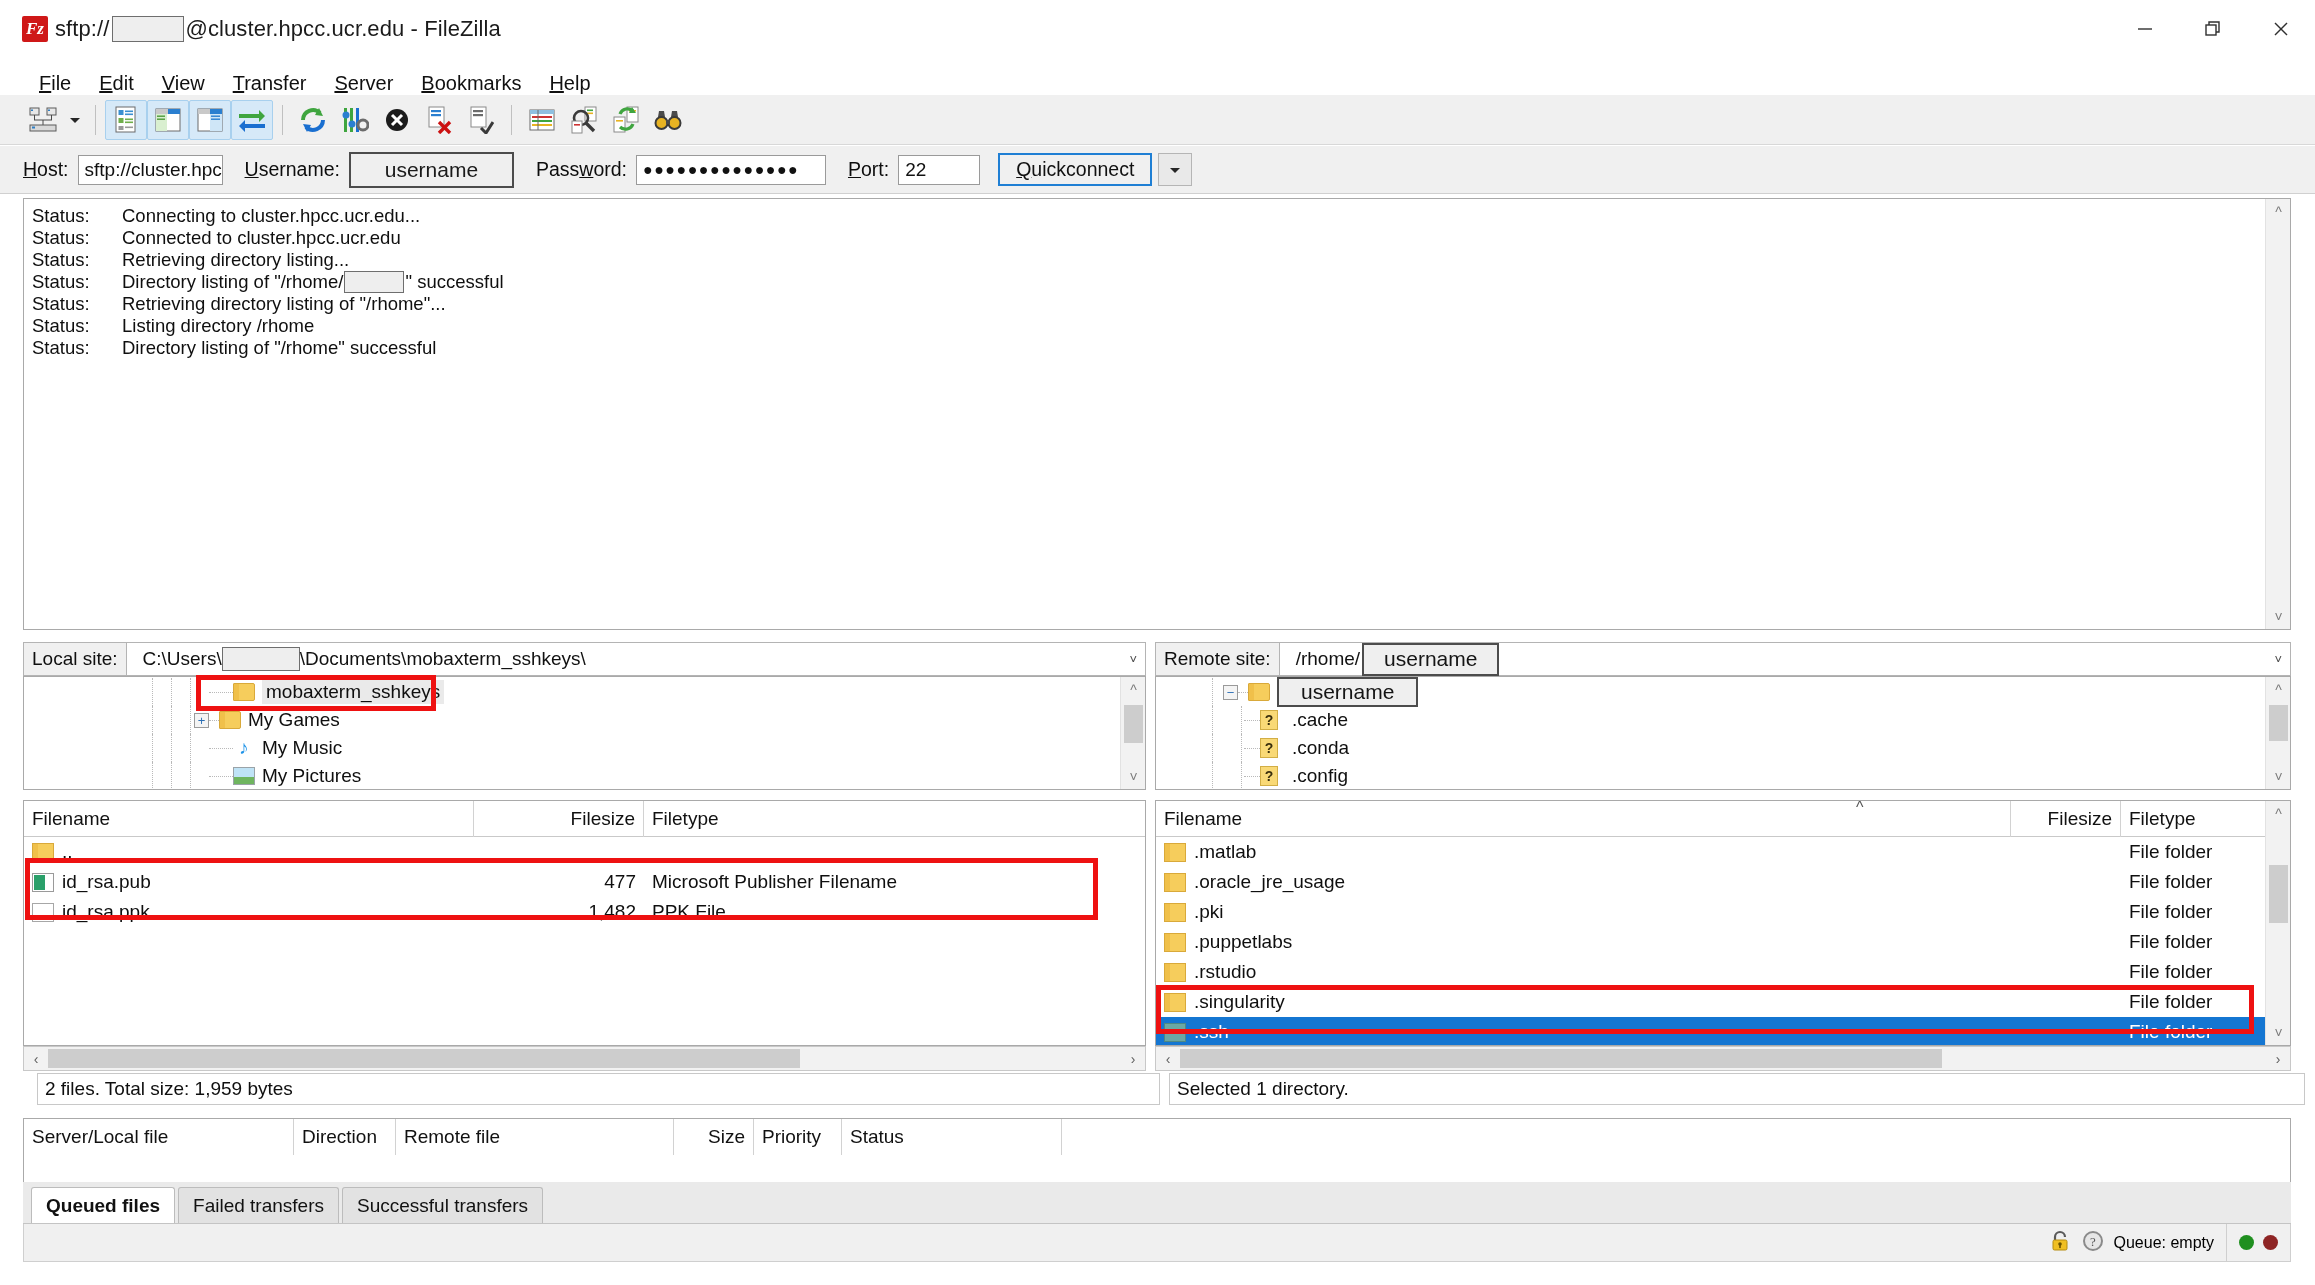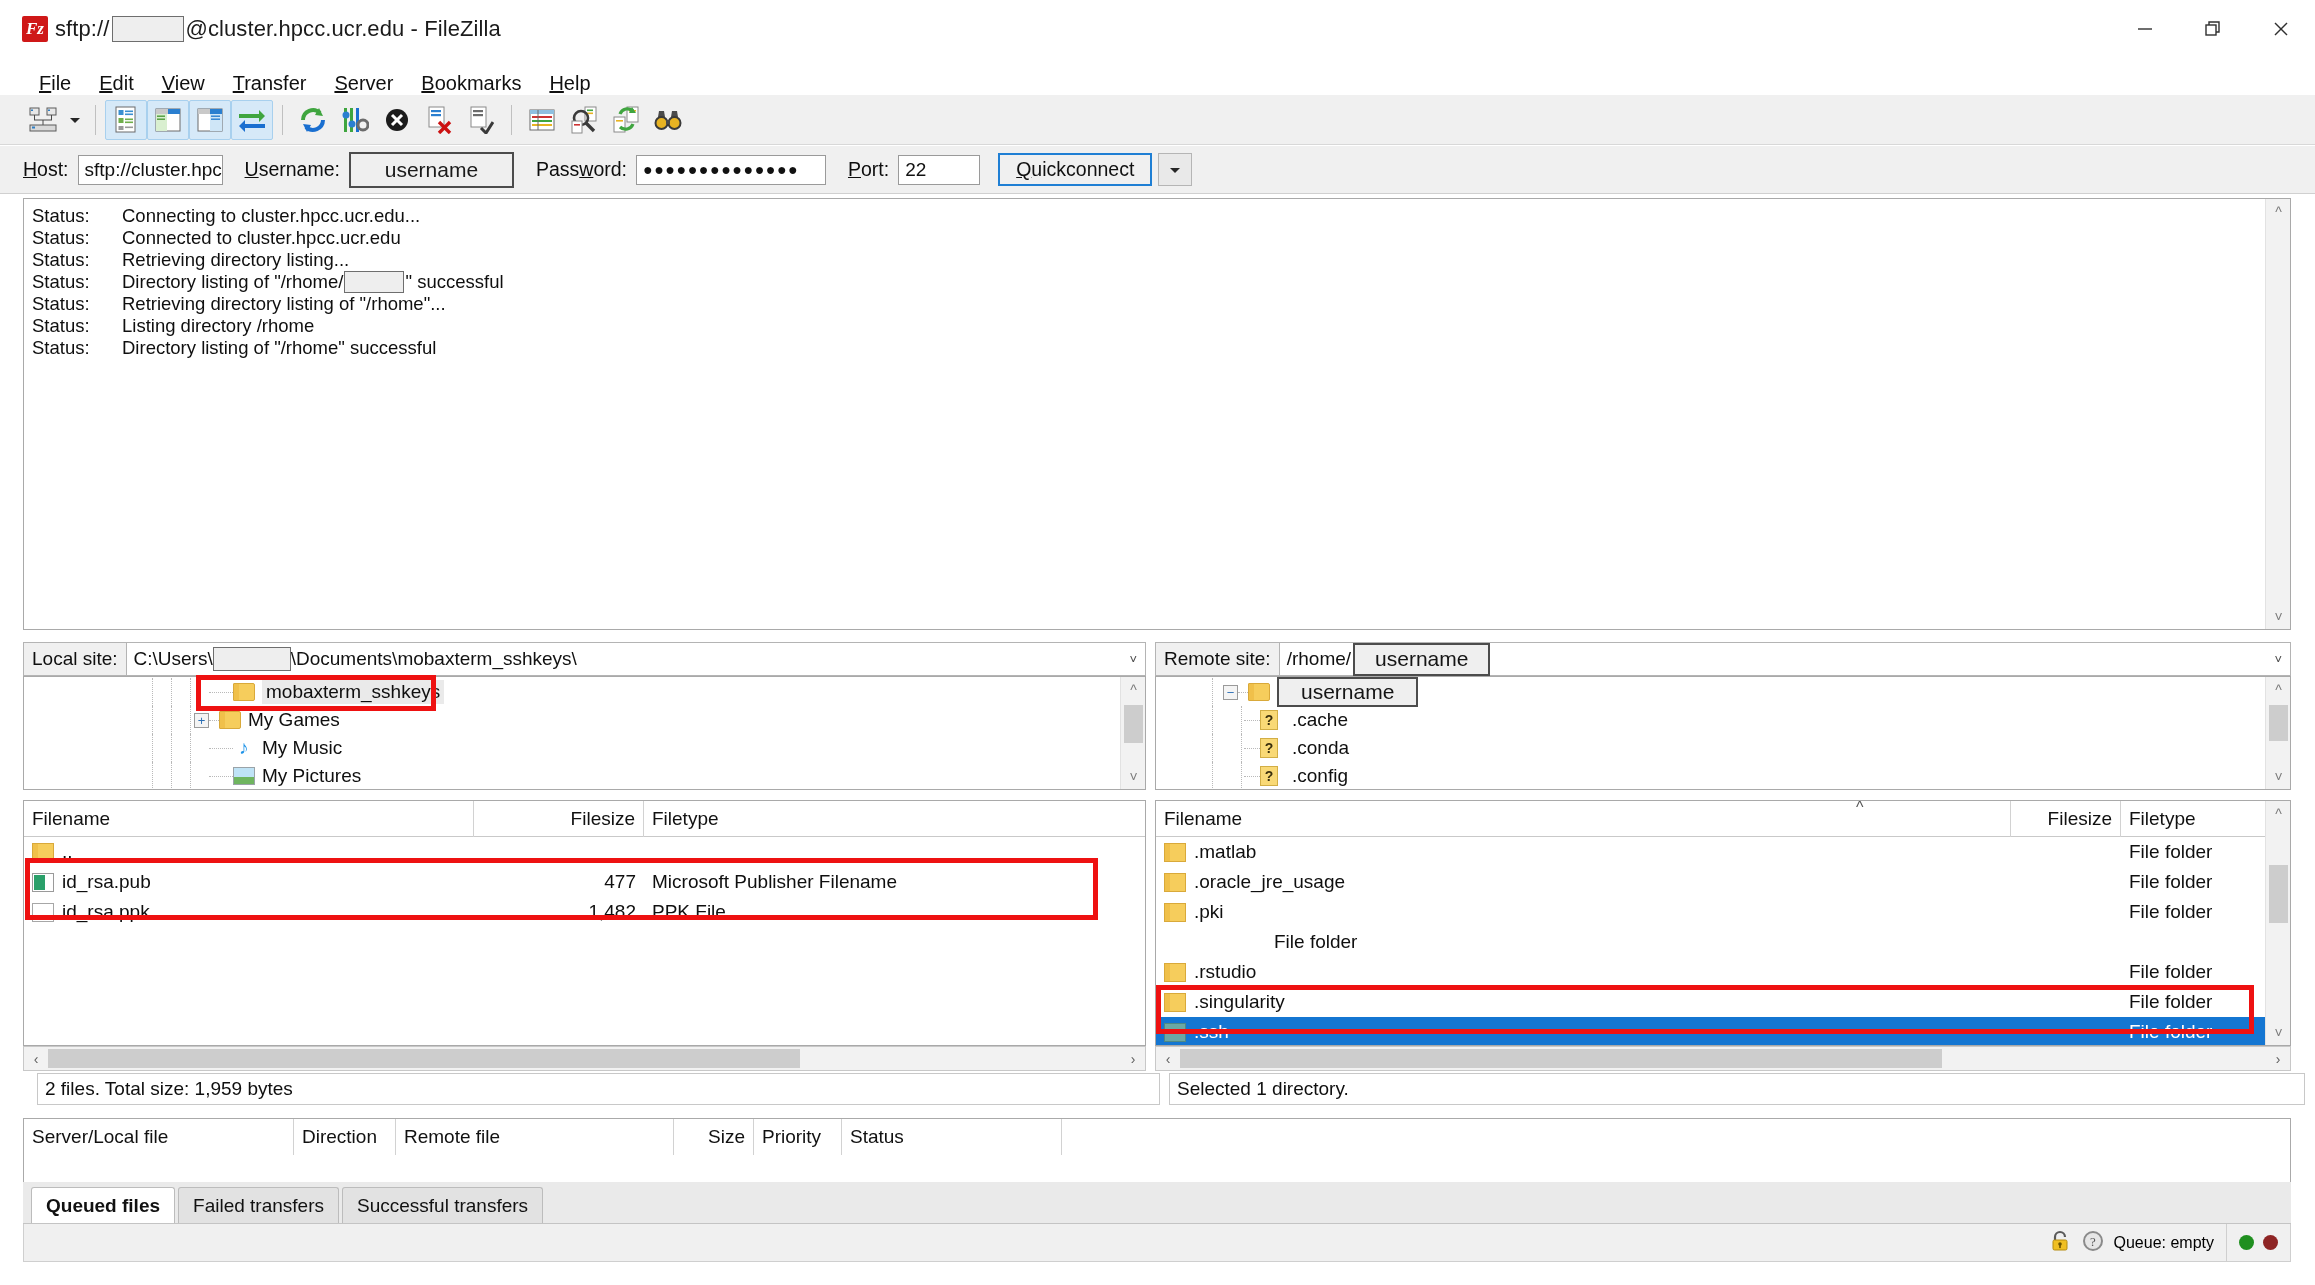--- a/index.html
+++ b/index.html
@@ -160,21 +160,21 @@
     position: absolute; height: 34px;
     display: flex; align-items: stretch;
   }
   .site-label {
     background: #f0f0f0; border: 1px solid #b4b4b4;
     font-size: 19px; color: #0f0f0f;
     display: flex; align-items: center; padding: 0 8px; white-space: nowrap;
   }
   .site-combo {
     flex: 1; background: #ffffff; border: 1px solid #b4b4b4; border-left: none;
-    display: flex; align-items: center; padding-left: 7px;
+    display: flex; align-items: center; padding-left: 16px;
     font-size: 19px; color: #111; position: relative; white-space: nowrap;
   }
   .site-combo .caret {
     position: absolute; right: 8px; top: 50%; transform: translateY(-50%);
     color: #4a4a4a; font-size: 13px;
   }
   .redact-path { width: 78px; height: 24px; }
   .tag-box {
     display: inline-flex; align-items: center; justify-content: center;
     background: #efefef; border: 2.2px solid #4c4c4c;
@@ -785,20 +785,24 @@
       </div>
       <div class="lrow">
         <div class="lcell" style="width:855px">
           <span class="licon folder"></span>
           <span>.pki</span>
         </div>
         <div class="lcell r" style="width:110px"></div>
         <div class="lcell" style="width:140px">File folder</div>
       </div>
       <div class="lrow">
+        <div class="lcell" style="width:855px">
+          <span class="licon folder"></span>
+          <span>.puppetlabs</span>
+        </div>
         <div class="lcell r" style="width:110px"></div>
         <div class="lcell" style="width:140px">File folder</div>
       </div>
       <div class="lrow">
         <div class="lcell" style="width:855px">
           <span class="licon folder"></span>
           <span>.rstudio</span>
         </div>
         <div class="lcell r" style="width:110px"></div>
         <div class="lcell" style="width:140px">File folder</div>

